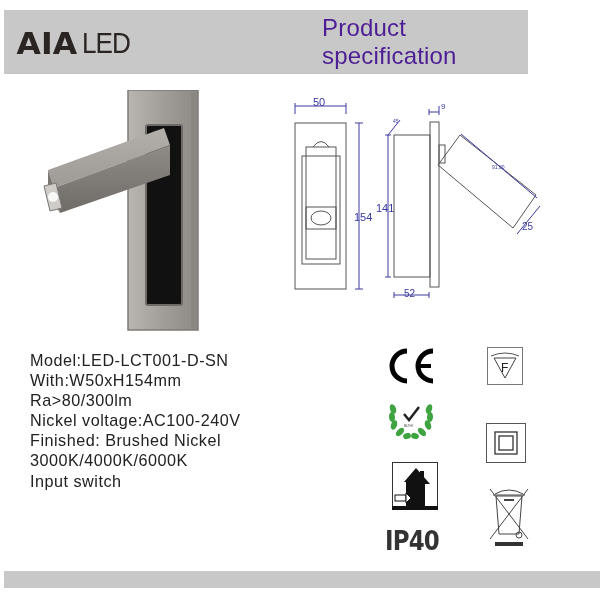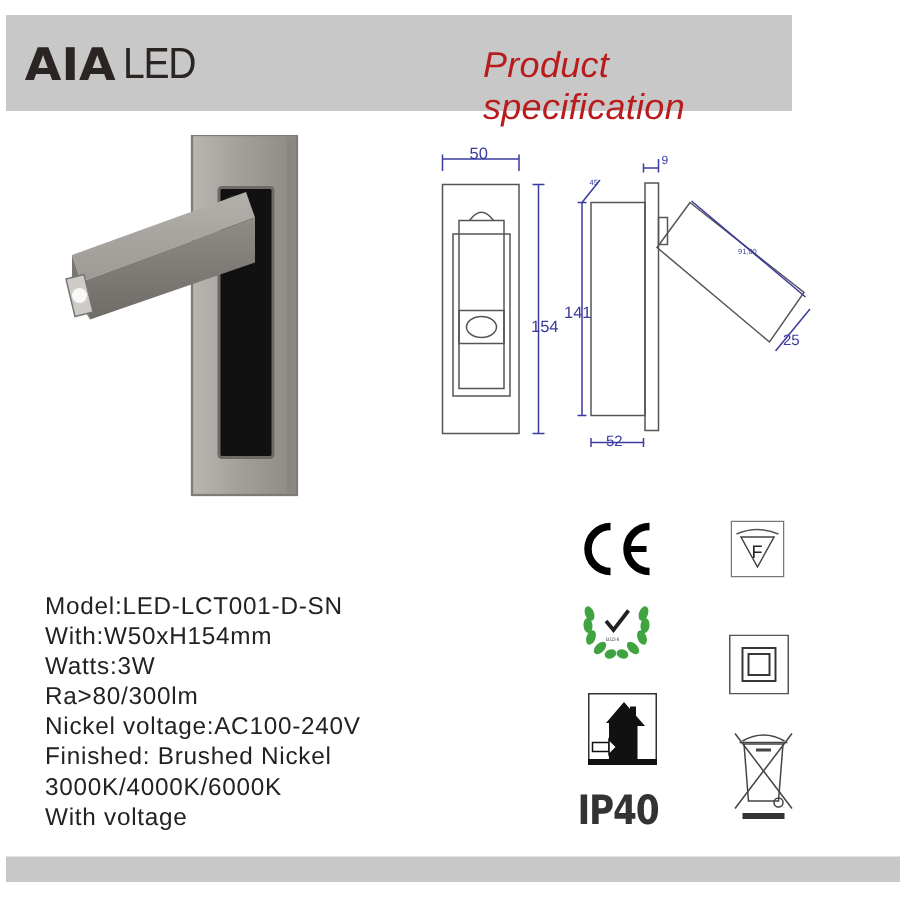--- a/index.html
+++ b/index.html
@@ -16,32 +16,32 @@
   .logo-mark {
     font-family: "DejaVu Sans", sans-serif; font-weight: bold; font-size: 30px; letter-spacing: 0px;
     color: #2a2522; transform: scaleX(1.05);
   }
   .logo-led {
     font-family: "Liberation Sans", sans-serif; font-weight: normal; font-size: 29px;
     color: #2a2522; margin-left: 6px; transform: scaleX(0.9); transform-origin: left center;
     letter-spacing: -1px;
   }
   .header-title {
-    position: absolute; left: 318px; top: 20px; font-style: italic; font-size: 24px;
-    color: #b91c1c; letter-spacing: 0.2px;
+    position: absolute; left: 318px; top: 4px; font-size: 24px;
+    color: #4c1d95; letter-spacing: 0.2px;
   }
 
   .product-photo { position: absolute; left: 30px; top: 90px; width: 210px; height: 245px; }
 
   .drawing { position: absolute; left: 276px; top: 90px; width: 320px; height: 220px; }
   .dim-label { font-family: "Liberation Sans", sans-serif; fill: #3a3aa0; }
 
   .specs {
     position: absolute; left: 30px; top: 350px; font-size: 16.2px; line-height: 20.1px;
-    color: #222; letter-spacing: 0.5px; margin-top: 44px;
+    color: #222; letter-spacing: 0.5px;
   }
   .spec-line { white-space: nowrap; }
 
   .cert { position: absolute; }
   .ce-mark { left: 385px; top: 346px; width: 52px; height: 40px; }
   .fire-mark { left: 487px; top: 347px; width: 36px; height: 38px; }
   .laurel-mark { left: 387px; top: 397px; width: 48px; height: 44px; }
   .class2-mark { left: 486px; top: 423px; width: 40px; height: 40px; }
   .house-mark { left: 392px; top: 462px; width: 46px; height: 48px; }
   .weee-mark { left: 487px; top: 486px; width: 44px; height: 64px; }
@@ -155,26 +155,25 @@
       <text x="117" y="33" font-size="5">45</text>
       <text x="216" y="79" font-size="5">91,00</text>
       <text x="246" y="140" font-size="10">25</text>
     </g>
   </svg>
 </div>
 
 <div class="specs">
   <div class="spec-line">Model:LED-LCT001-D-SN</div>
   <div class="spec-line">With:W50xH154mm</div>
-  <div class="spec-line">Watts:3W</div>
   <div class="spec-line">Ra&gt;80/300lm</div>
   <div class="spec-line">Nickel voltage:AC100-240V</div>
   <div class="spec-line">Finished: Brushed Nickel</div>
   <div class="spec-line">3000K/4000K/6000K</div>
-  <div class="spec-line">With voltage</div>
+  <div class="spec-line">Input switch</div>
 </div>
 
 <div class="cert ce-mark">
   <svg width="52" height="40" viewBox="0 0 52 40">
     <path d="M22 5 A15 15 0 1 0 22 35" fill="none" stroke="#000" stroke-width="5"></path>
     <path d="M48 5 A15 15 0 1 0 48 35" fill="none" stroke="#000" stroke-width="5"></path>
     <line x1="33" y1="20" x2="46" y2="20" stroke="#000" stroke-width="4"></line>
   </svg>
 </div>
 

